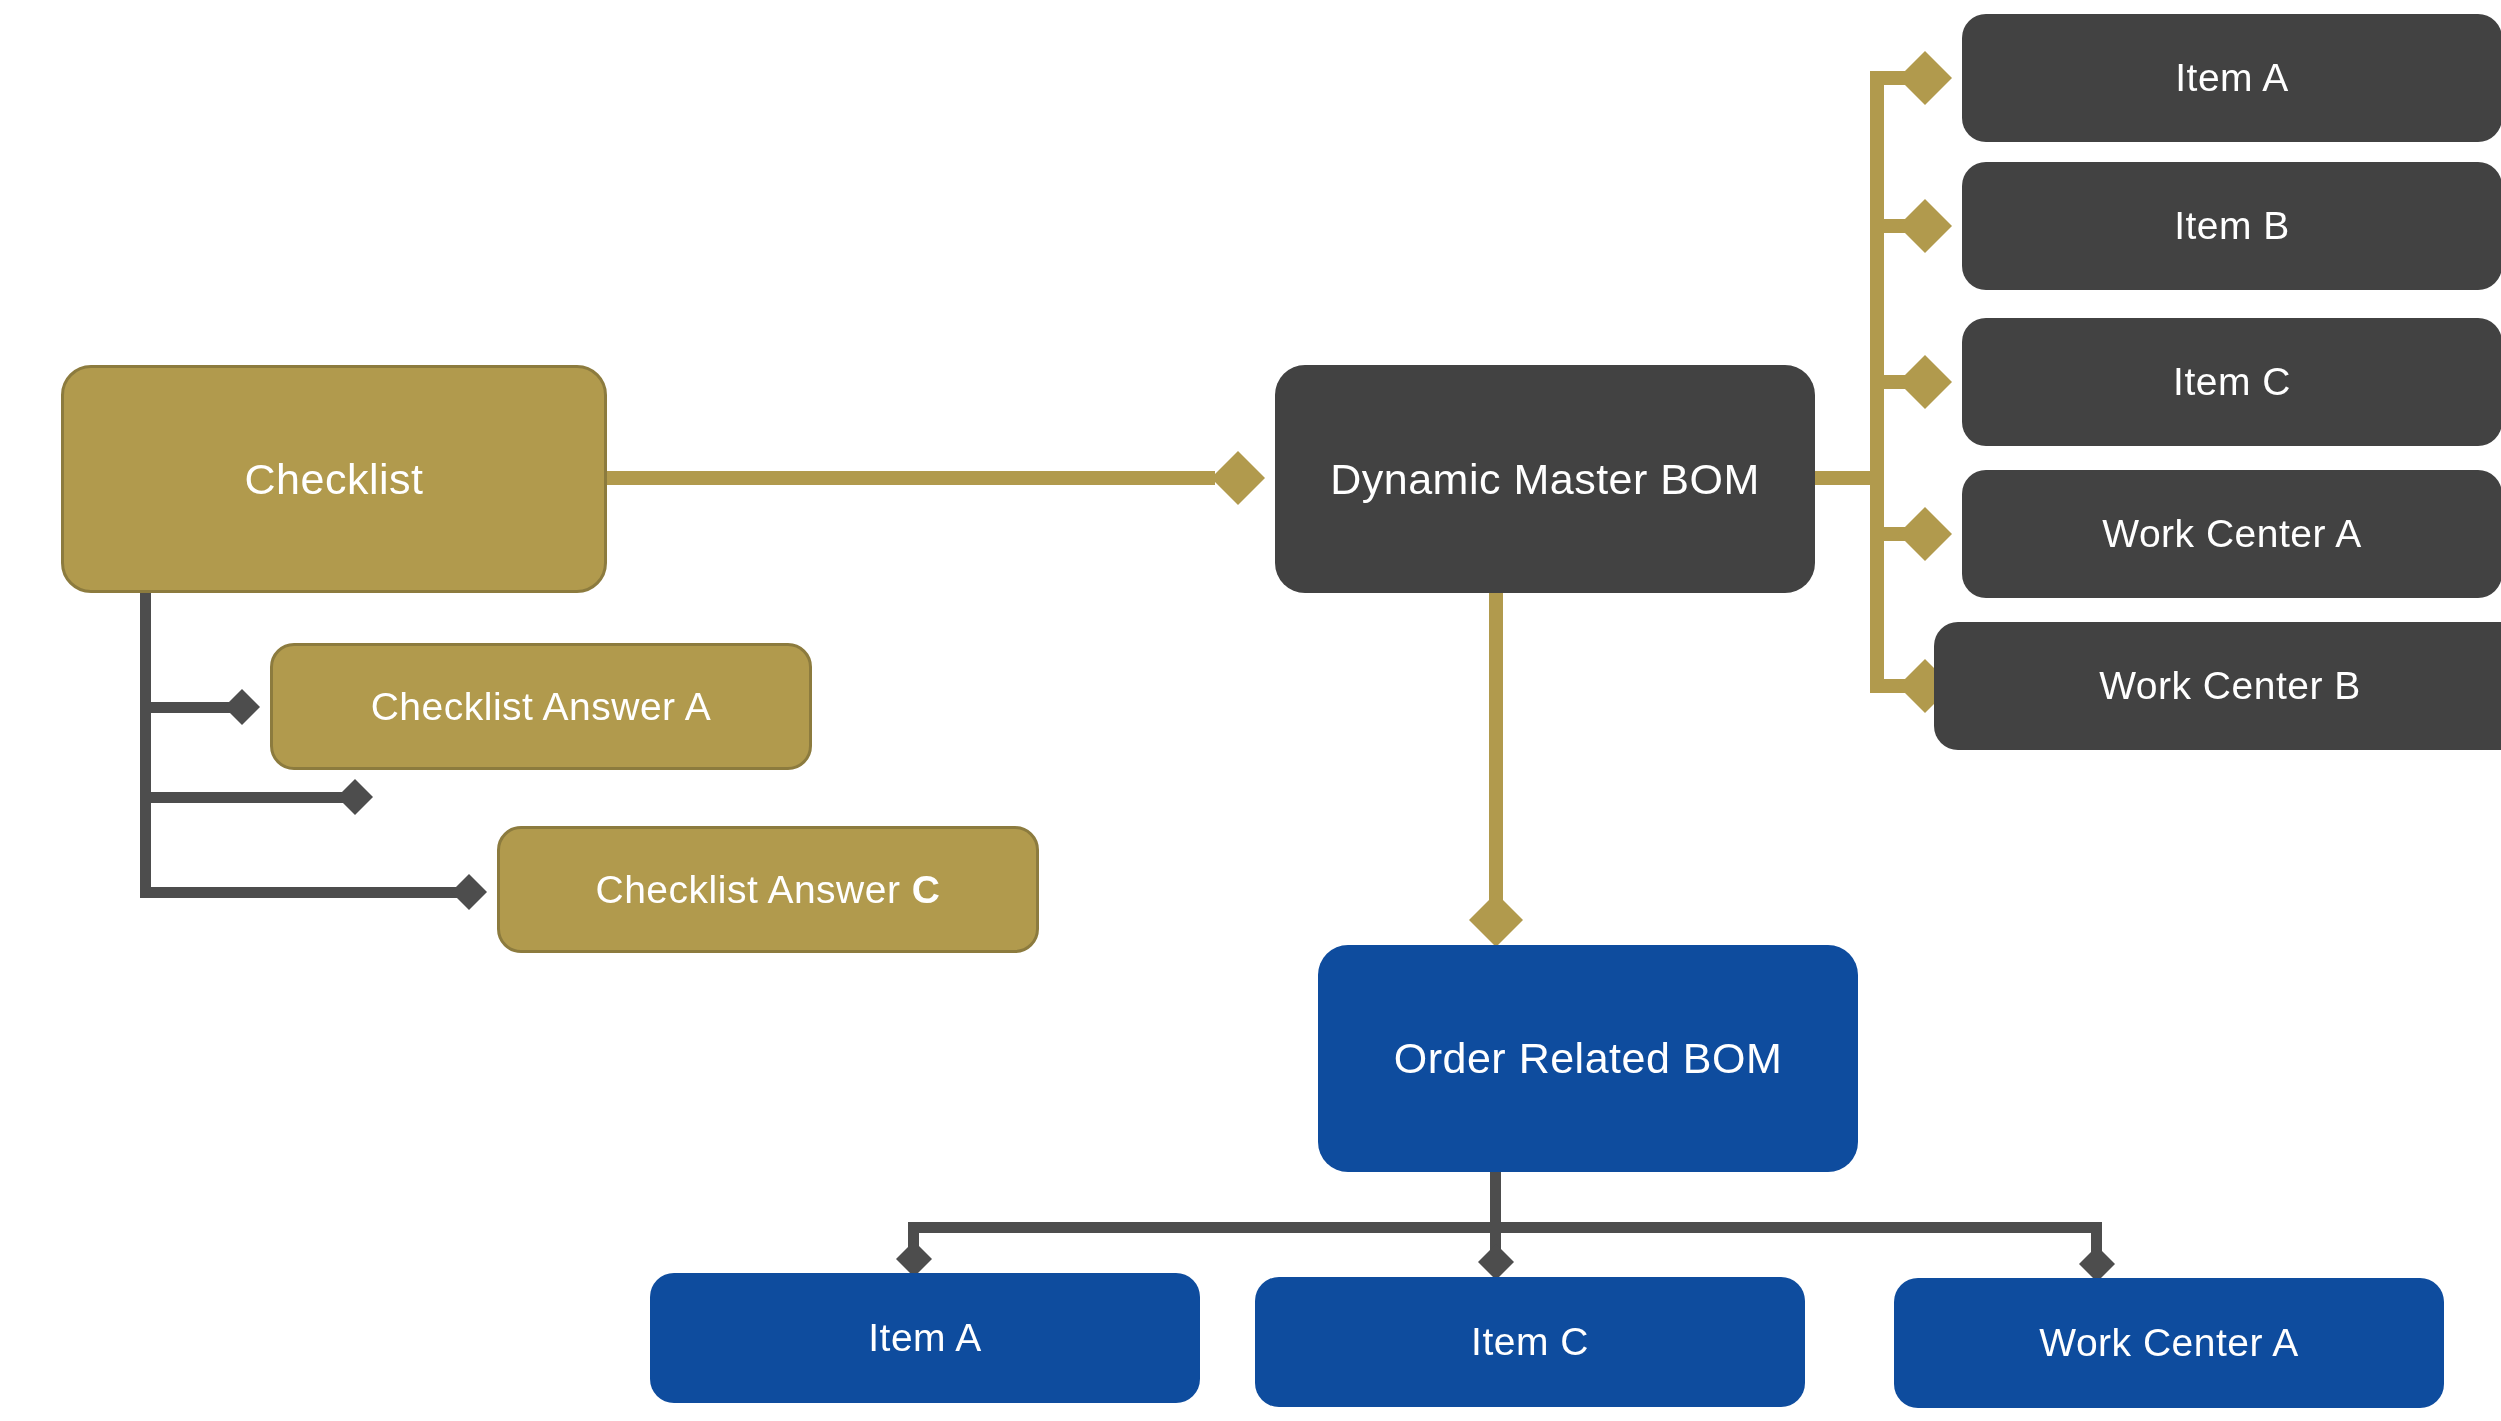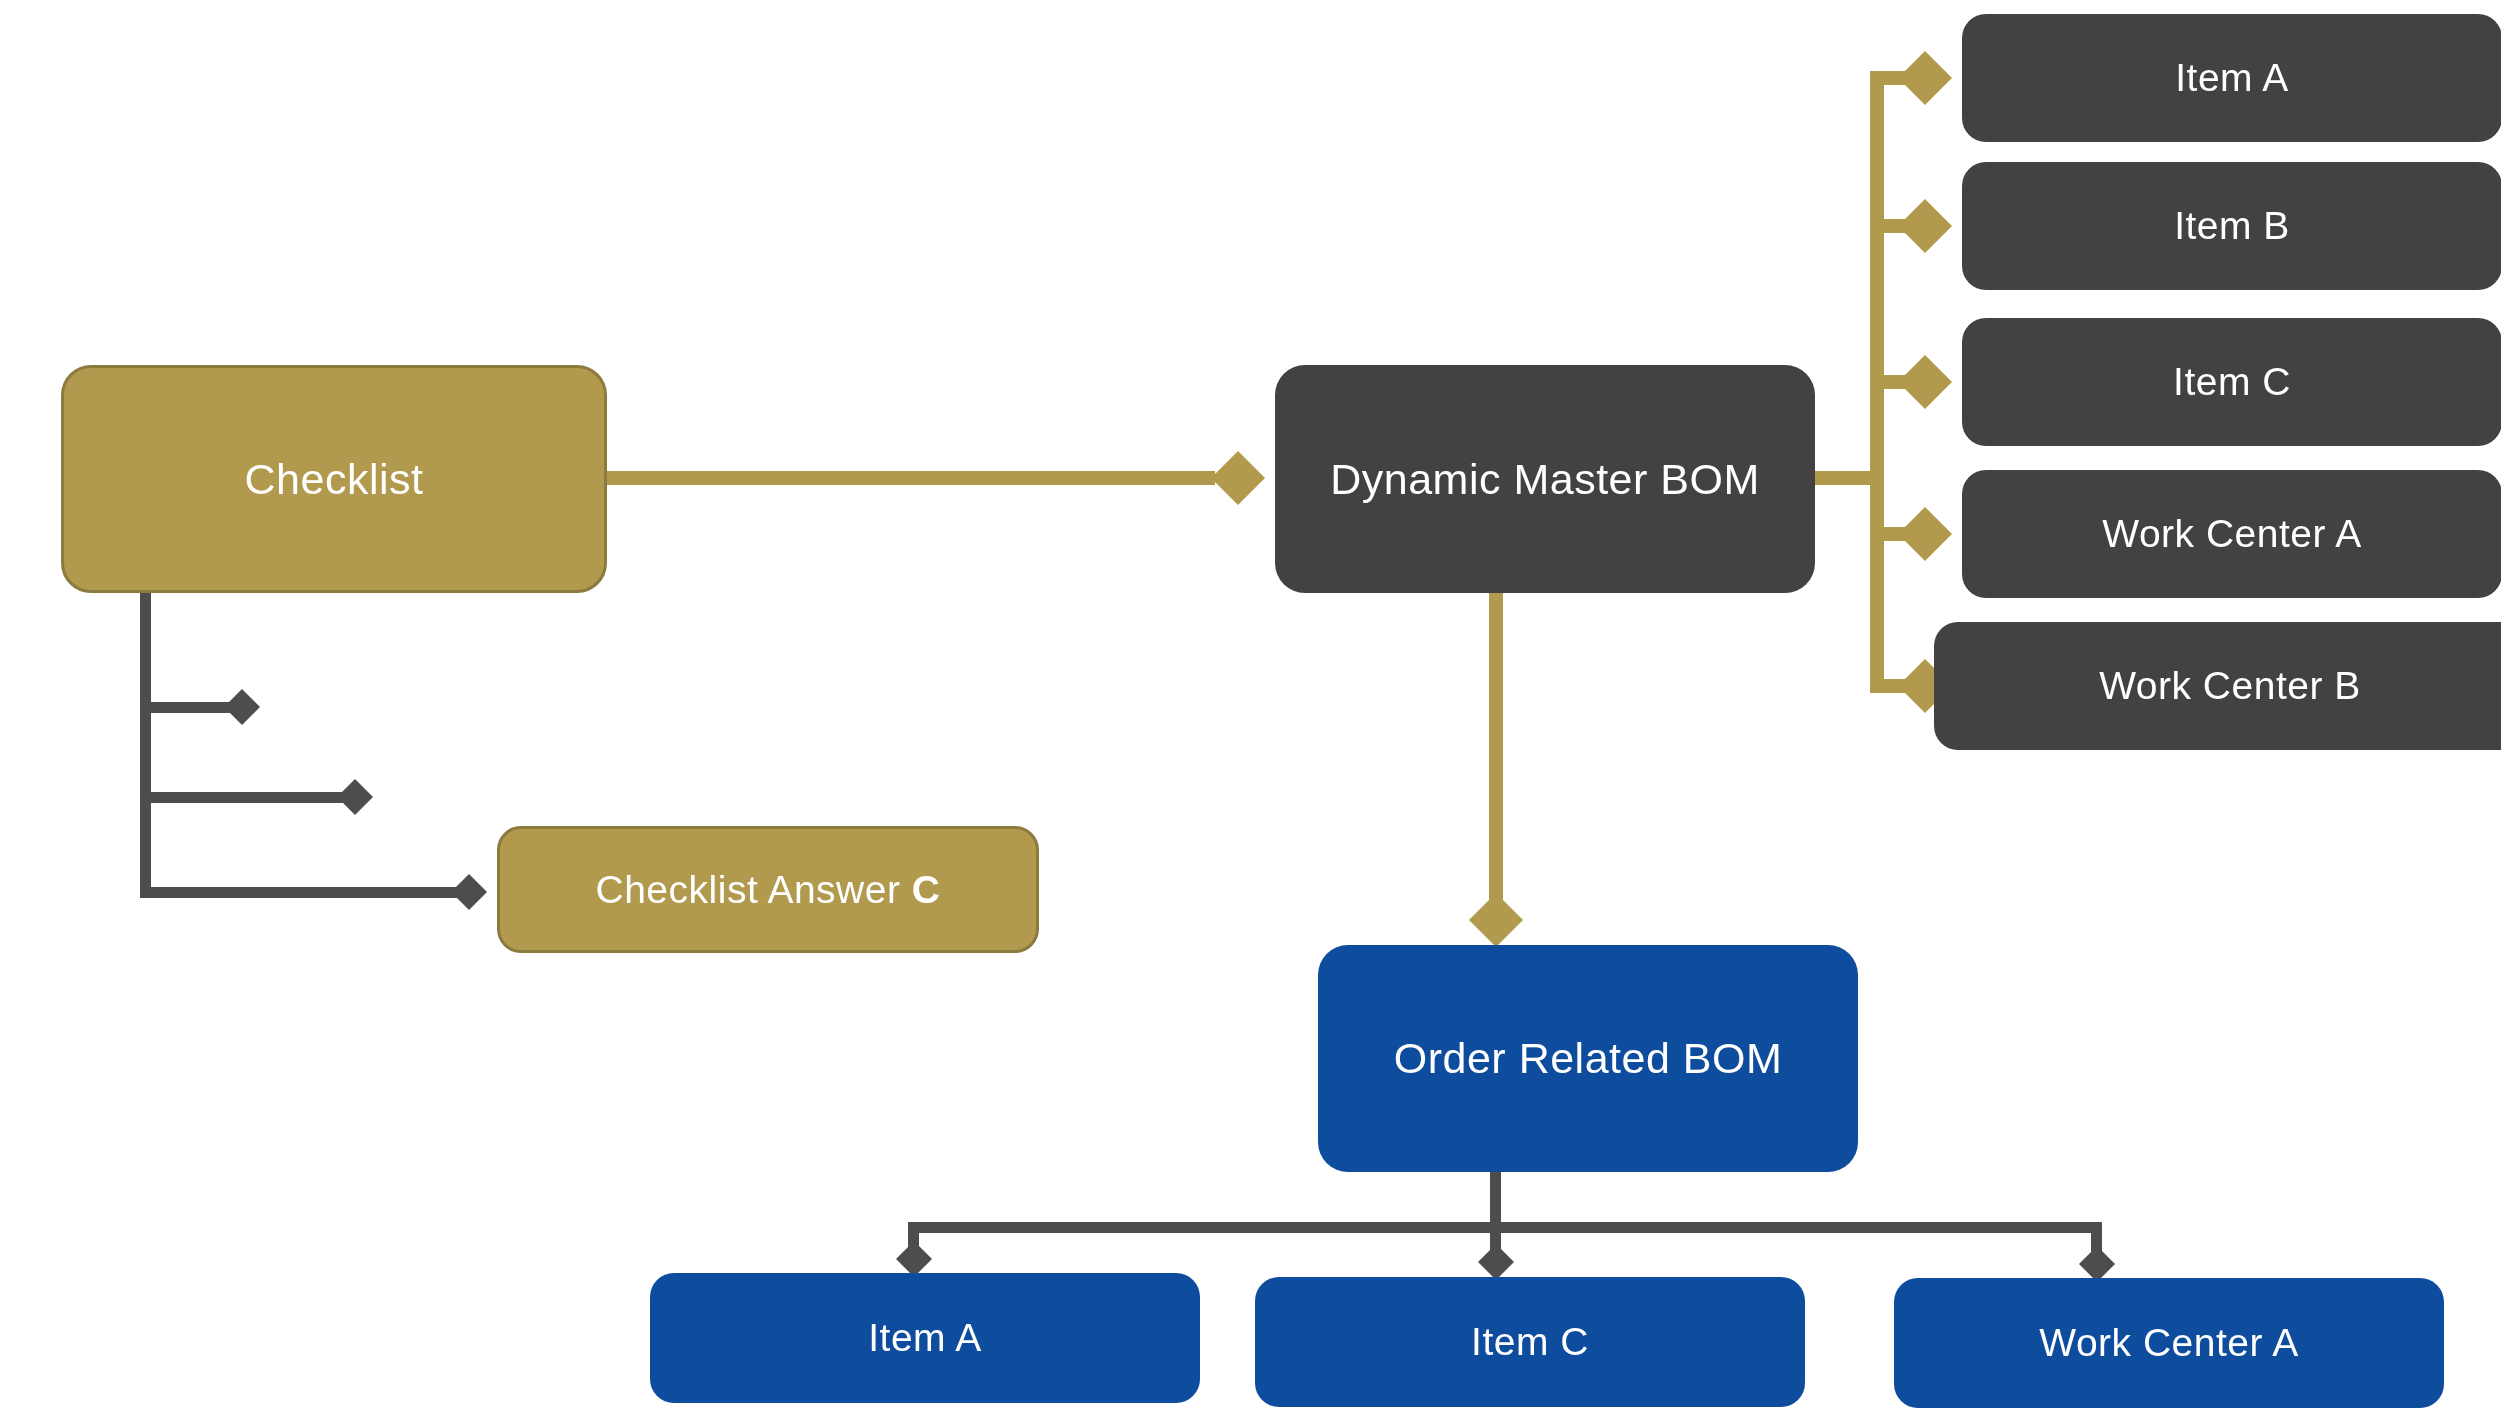--- a/index.html
+++ b/index.html
@@ -115,20 +115,23 @@
   <div class="node small dark" style="left:1950px; top:318px; width:540px; height:128px;">
     <span>Item C</span>
   </div>
   <div class="node small dark" style="left:1950px; top:470px; width:540px; height:128px;">
     <span>Work Center A</span>
   </div>
   <div class="node small dark" style="left:1922px; top:622px; width:592px; height:128px;">
     <span>Work Center B</span>
   </div>
 
+  <div class="node small gold" style="left:258px; top:643px; width:542px; height:127px; z-index:1;">
+    <span><span>Checklist Answer </span><span>A</span></span>
+  </div>
   <div class="node small gold" style="left:485px; top:826px; width:542px; height:127px; z-index:3;">
     <span><span>Checklist Answer </span><span class="suffix-bold">C</span></span>
   </div>
 
   <div class="node big blue" style="left:1306px; top:945px; width:540px; height:227px;">
     <span>Order Related BOM</span>
   </div>
 
   <div class="node small blue" style="left:638px; top:1273px; width:550px; height:130px;">
     <span>Item A</span>

